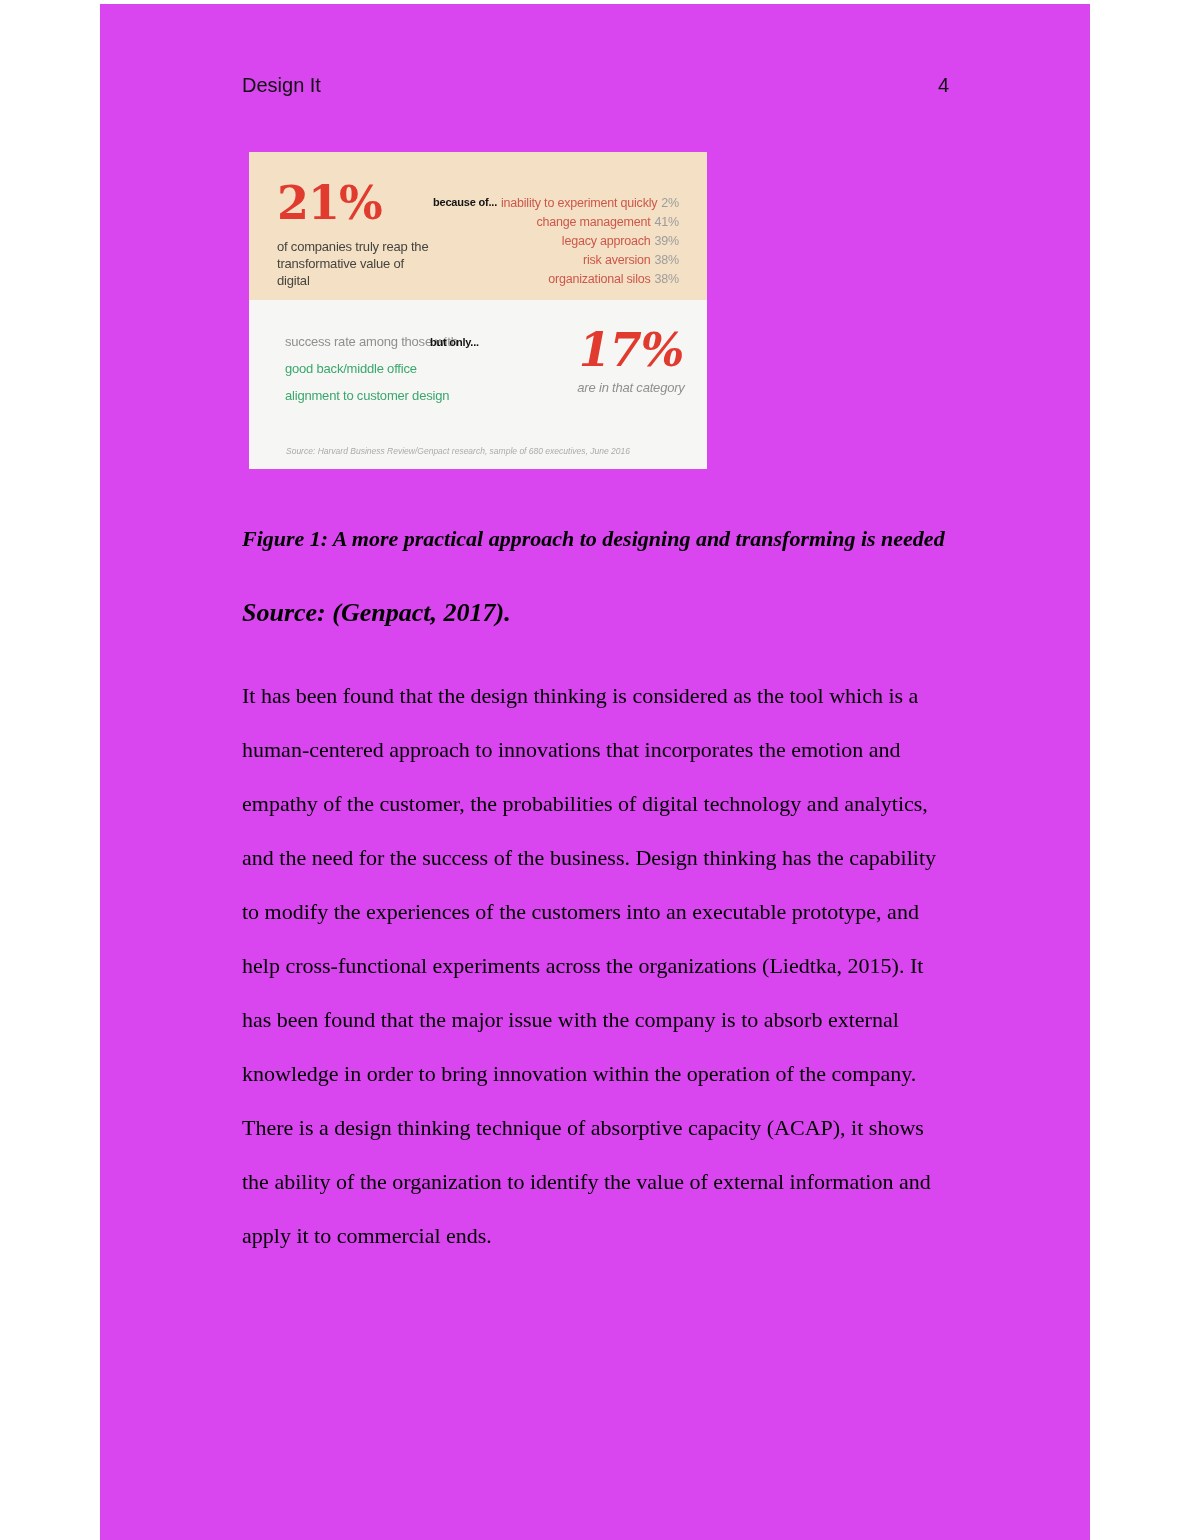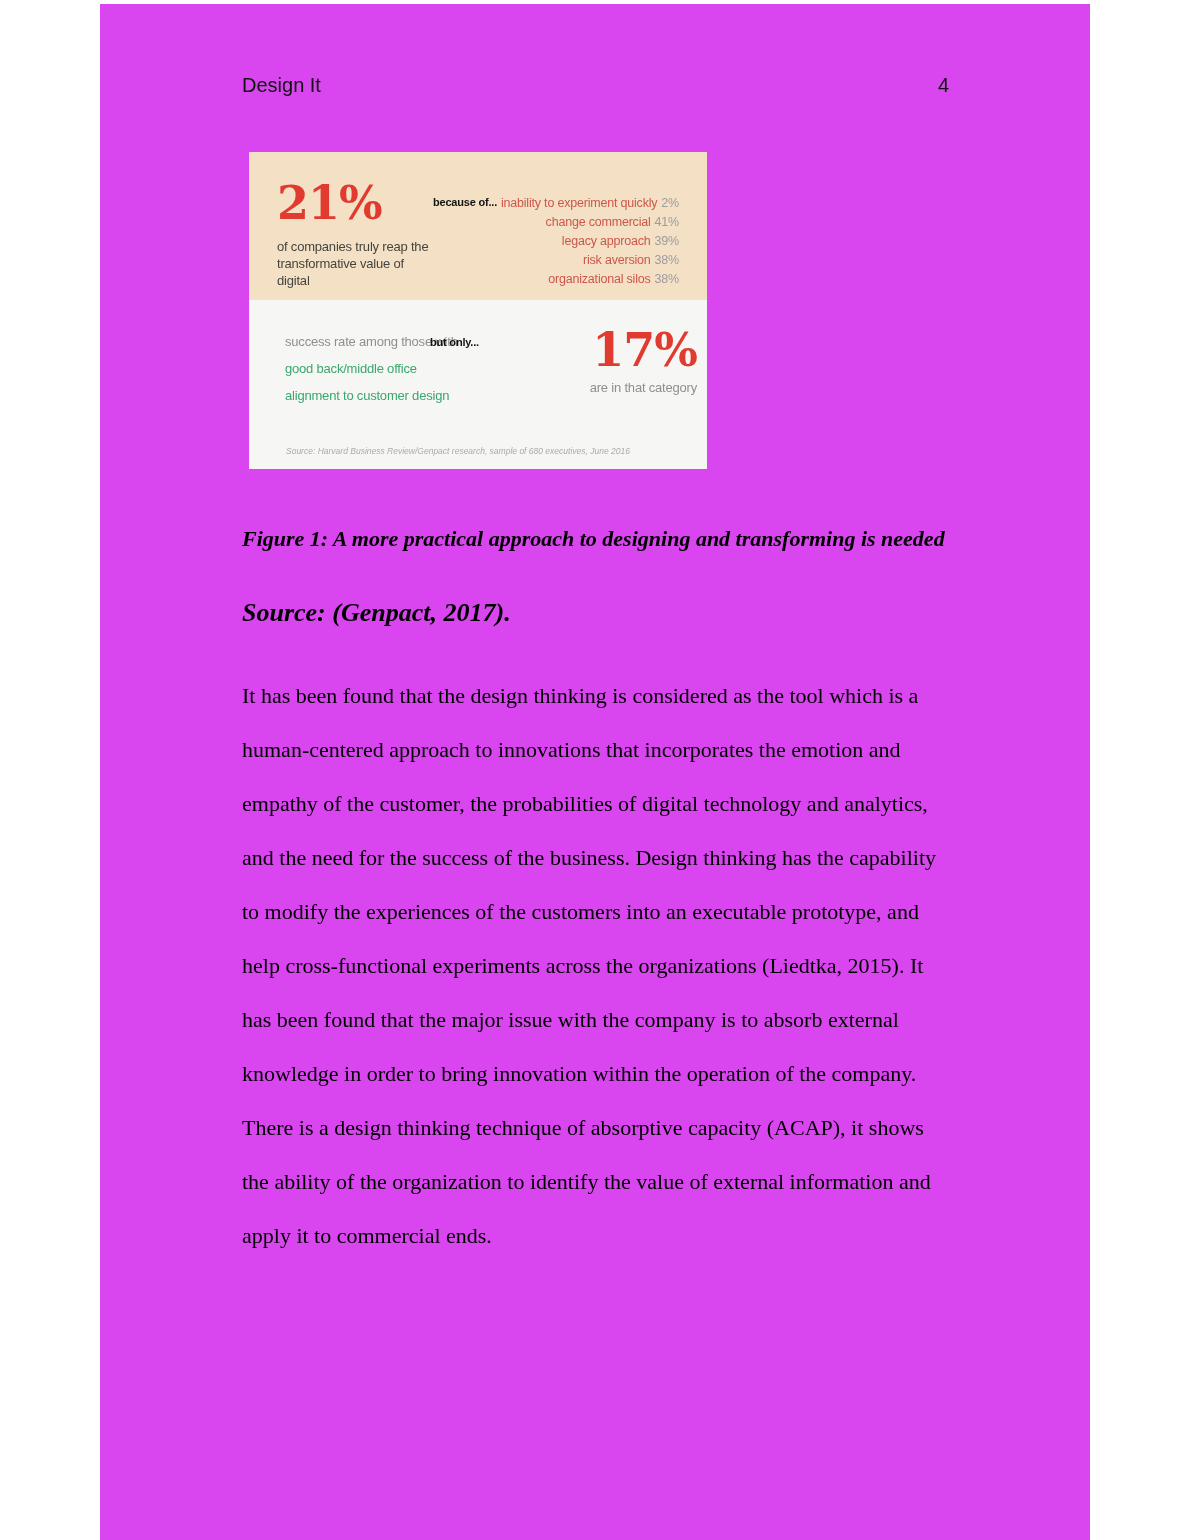--- a/index.html
+++ b/index.html
@@ -81,21 +81,21 @@
     align-items: baseline;
     font-size: 12.5px;
     line-height: 19px;
     white-space: nowrap;
   }
   .reason-label { color: #cd574a; text-align: right; }
   .reason-value { color: #9d9d9d; margin-left: 4px; }
   .stat-block-53 { position: absolute; left: 36px; top: 23px; width: 190px; }
   .stat-block-53 .stat-caption { margin-top: 10px; }
   .connector-bottom { left: 181px; top: 36px; }
-  .stat-block-17 { position: absolute; left: 316px; top: 27px; width: 132px; text-align: right; }
+  .stat-block-17 { position: absolute; left: 316px; top: 27px; width: 132px; text-align: center; font-style: italic; }
   .stat-block-17 .stat-caption { margin-top: 6px; }
   .source-note {
     position: absolute;
     left: 37px;
     top: 146px;
     font-size: 8.5px;
     font-style: italic;
     color: #ababab;
     letter-spacing: 0;
   }
@@ -145,21 +145,21 @@
         <div class="stat-number stat-red">21%</div>
         <div class="stat-caption">of companies truly reap the transformative value of digital</div>
       </div>
       <div class="connector connector-top">because of...</div>
       <div class="reasons">
         <div class="reason-row">
           <span class="reason-label">inability to experiment quickly</span>
           <span class="reason-value">2%</span>
         </div>
         <div class="reason-row">
-          <span class="reason-label">change commercial</span>
+          <span class="reason-label">change management</span>
           <span class="reason-value">41%</span>
         </div>
         <div class="reason-row">
           <span class="reason-label">legacy approach</span>
           <span class="reason-value">39%</span>
         </div>
         <div class="reason-row">
           <span class="reason-label">risk aversion</span>
           <span class="reason-value">38%</span>
         </div>

